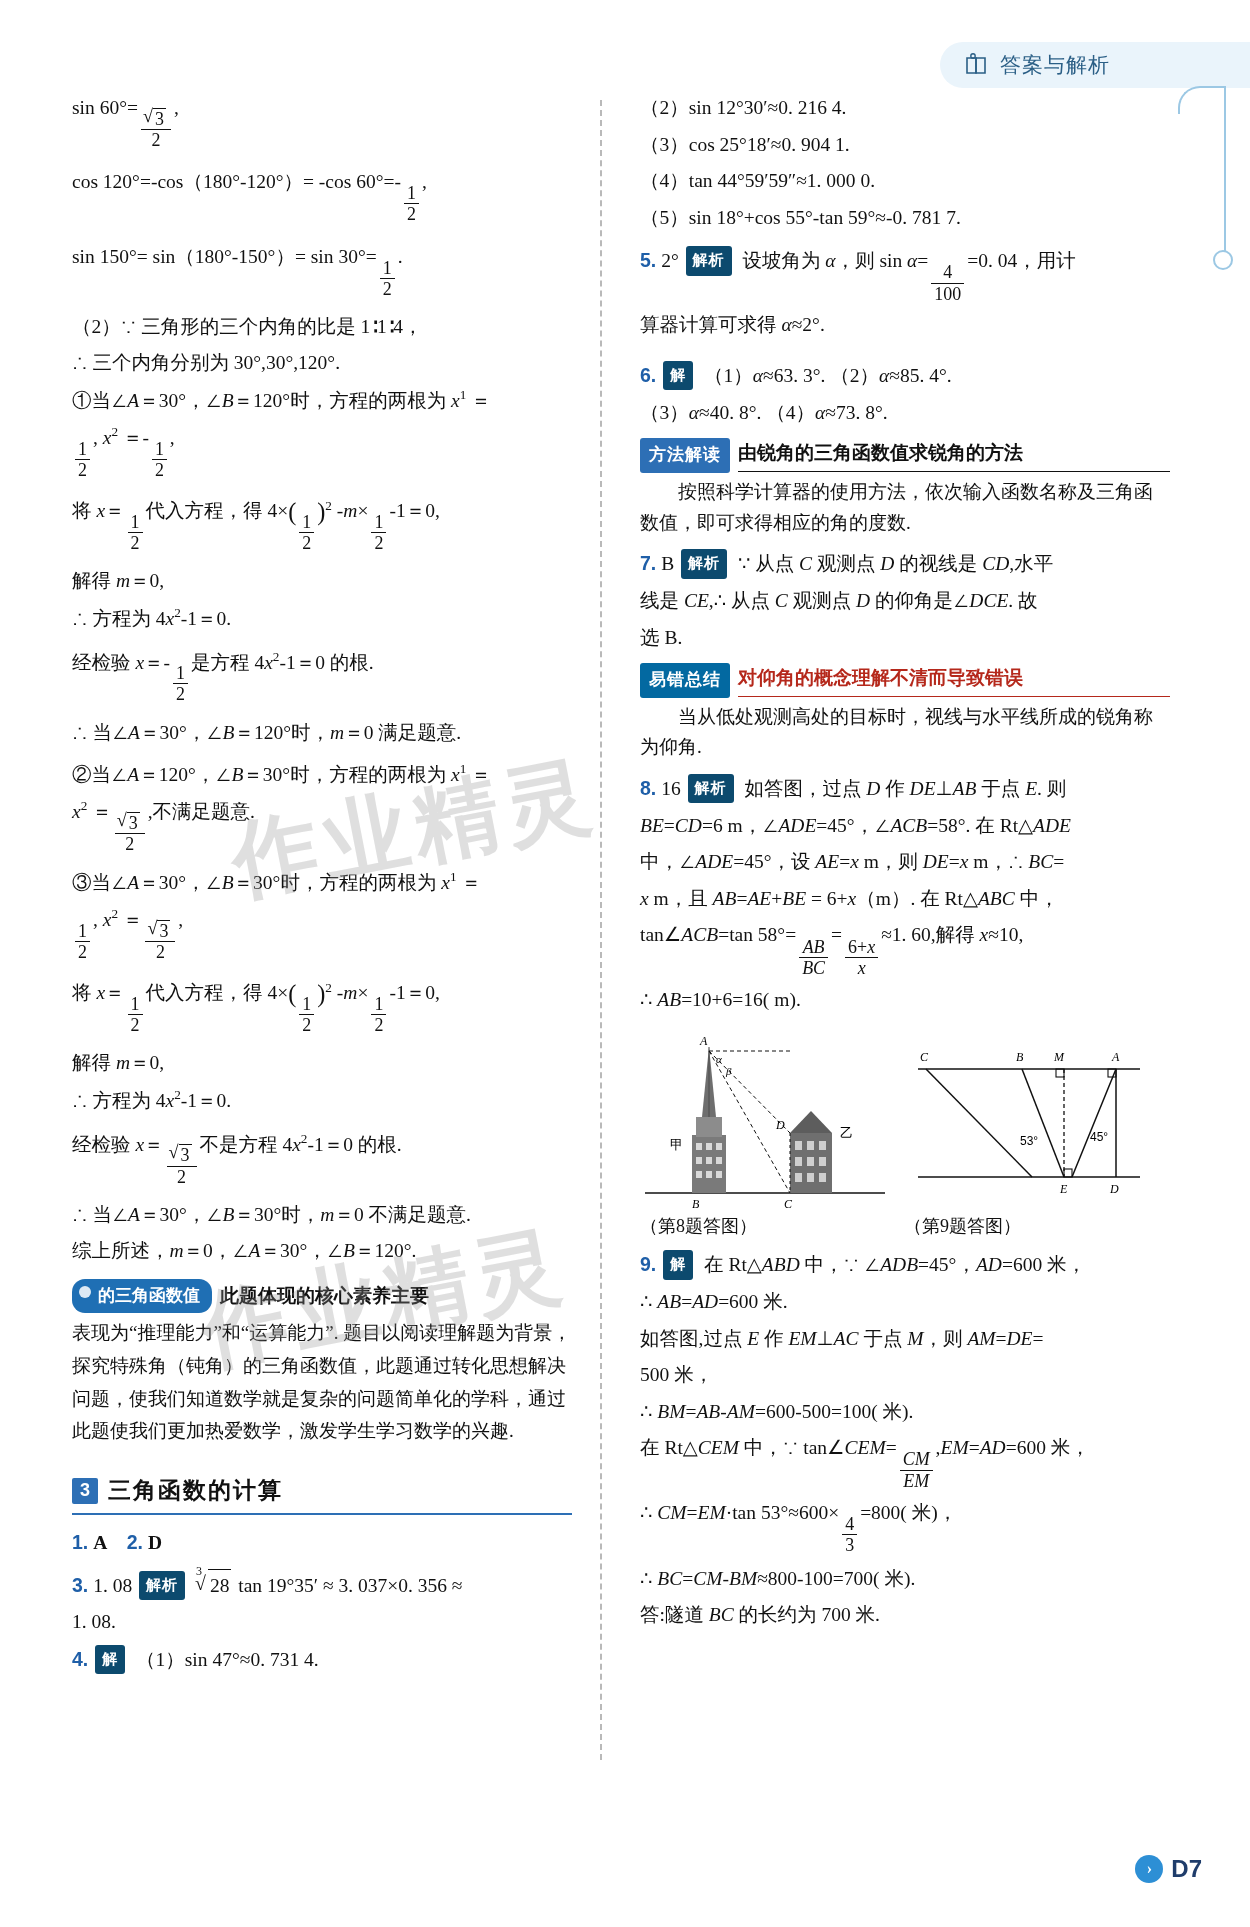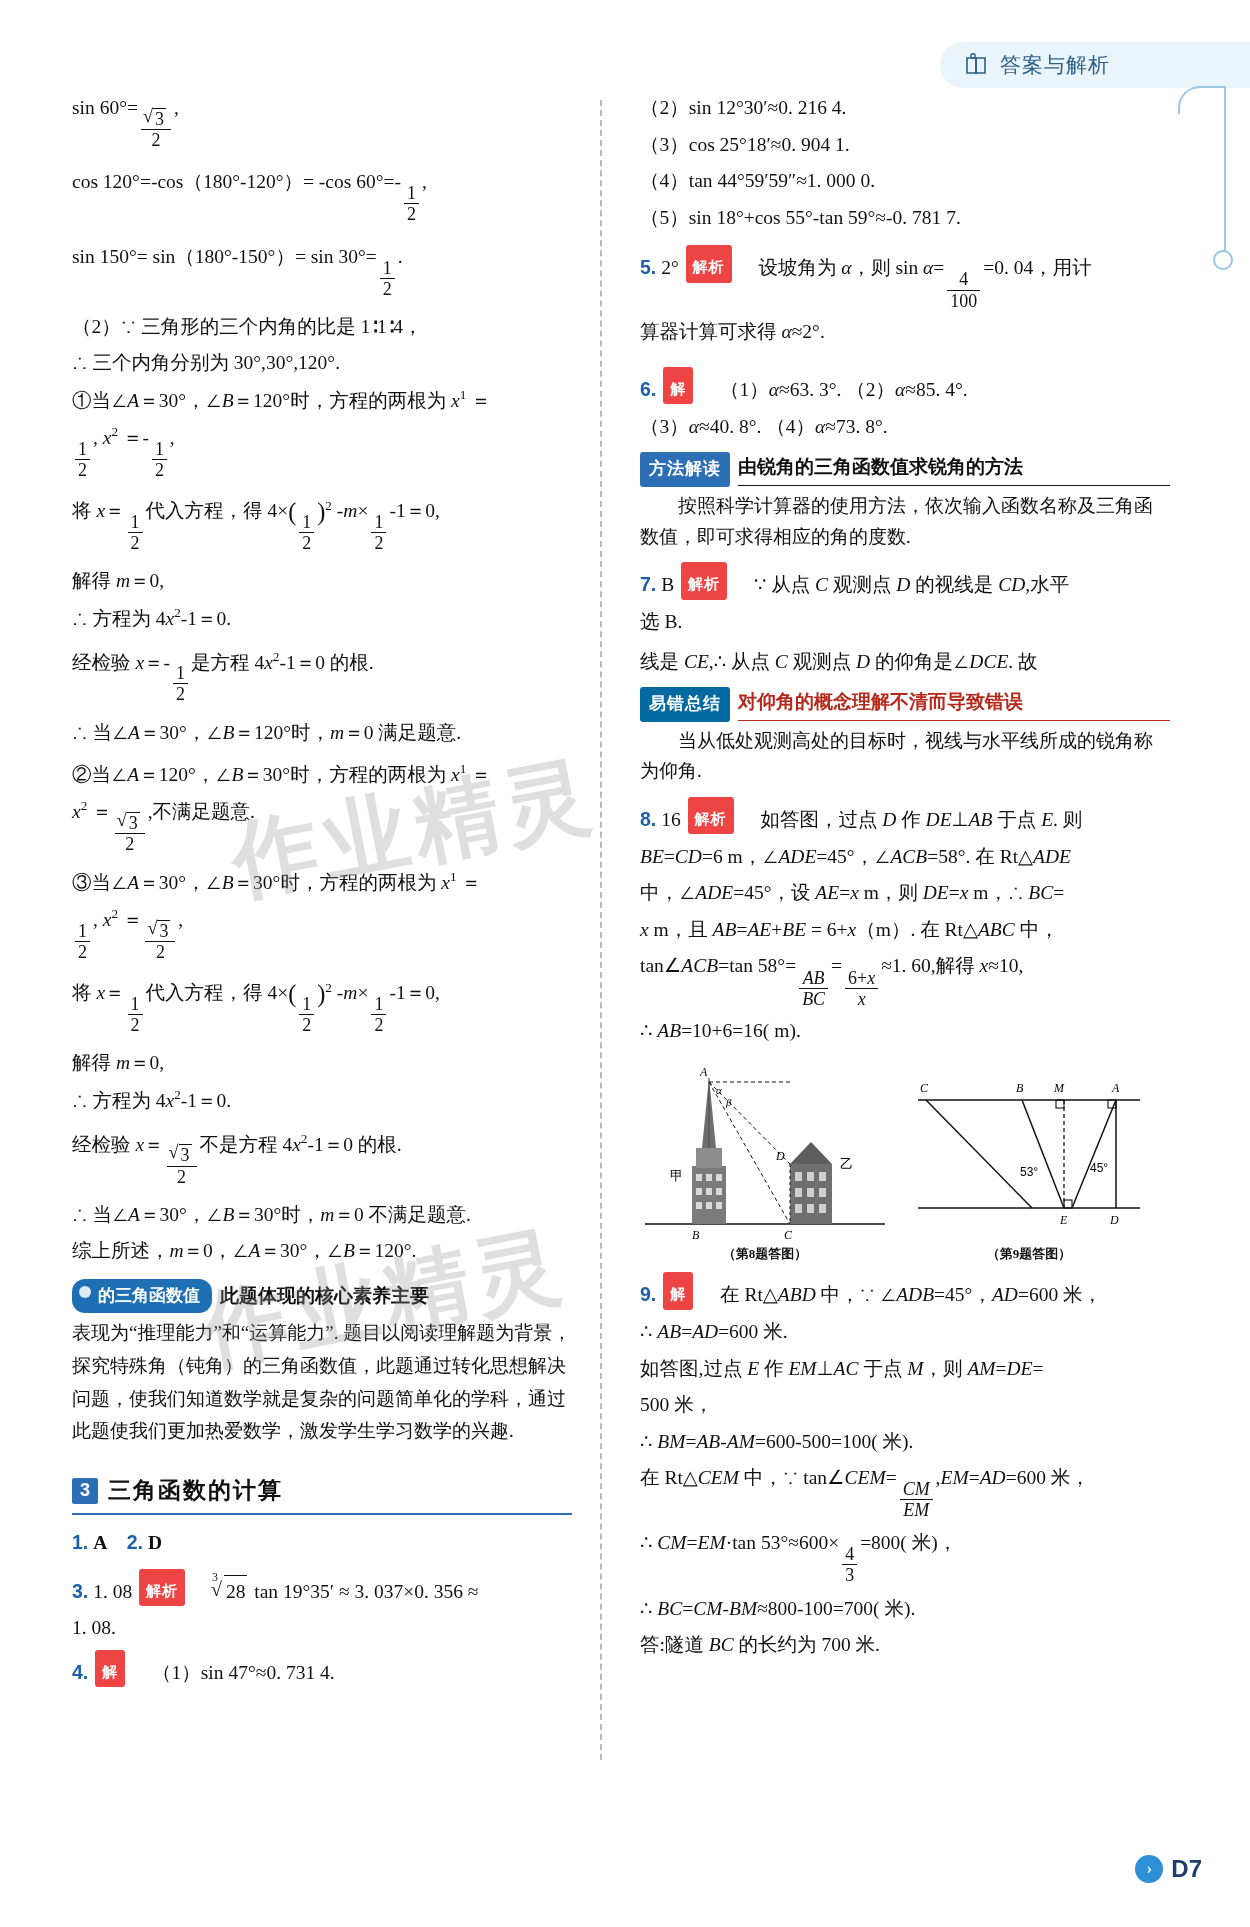--- a/index.html
+++ b/index.html
@@ -80,26 +80,26 @@
     display:inline-block;position:relative;
     padding-left:9px;padding-right:2px;
   }
   .sqrt:before{
     content:"√";position:absolute;left:-1px;top:-2px;font-size:1.02em;
   }
   .sqrt .rad{border-top:1.2px solid #111;padding:0 2px;display:inline-block;}
   .sup{vertical-align:super;font-size:0.68em;}
   .tagbox{
     display:inline-block;
-    background:#ef4444;color:#fff;
+    background:#0c4a6e;color:#fff;
     font-family:"Liberation Sans",sans-serif;
     font-size:15px;font-weight:bold;
-    padding:10px 7px 3px 7px;
+    padding:2px 7px 3px 7px;
     border-radius:3px;
-    margin:0 22px 0 2px;
+    margin:0 6px 0 2px;
     vertical-align:2px;
     letter-spacing:1px;
   }
   
   .banner{
     margin:10px 0 4px 0;
     display:flex;align-items:flex-start;
   }
   .banner .label{
     background:#2d6fb5;color:#fff;
@@ -153,21 +153,21 @@
     font-weight:bold;font-size:23px;letter-spacing:2px;
     font-family:"Liberation Sans",sans-serif;
   }
   .section-rule{
     height:2px;background:#2d6fb5;margin:-6px 0 12px 0;width:100%;
   }
   .ans-blue{color:#1f5fa8;font-weight:bold;font-family:"Liberation Sans",sans-serif;}
   
   .figwrap{margin:10px 0 2px 0;display:flex;gap:14px;}
   .figcap{
-    text-align:center;font-size:13px;margin-top:2px;font-weight:bold;
+    text-align:left;font-size:18px;margin-top:2px;
   }
   
   .wm{
     position:absolute;
     font-family:"Liberation Sans",sans-serif;
     color:rgba(150,150,150,0.30);
     font-weight:bold;
     white-space:nowrap;
     transform:rotate(-11deg);
     pointer-events:none;
@@ -377,22 +377,22 @@
       <span class="txt">由锐角的三角函数值求锐角的方法</span>
     </div>
     <p class="banner-body" style="text-indent:2em;margin-bottom:10px;">按照科学计算器的使用方法，依次输入函数名称及三角函数值，即可求得相应的角的度数.</p>
 
     <p>
       <span class="ans-blue">7.</span>
       <span>B</span>
       <span class="tagbox">解析</span>
       ∵ 从点 <i>C</i> 观测点 <i>D</i> 的视线是 <i>CD</i>,水平
     </p>
+    <p>线是 <i>CE</i>,∴ 从点 <i>C</i> 观测点 <i>D</i> 的仰角是∠<i>DCE</i>. 故</p>
     <p style="margin-bottom:8px;">选 B.</p>
-    <p>线是 <i>CE</i>,∴ 从点 <i>C</i> 观测点 <i>D</i> 的仰角是∠<i>DCE</i>. 故</p>
 
     <div class="banner">
       <span class="label red">易错总结</span>
       <span class="txt red">对仰角的概念理解不清而导致错误</span>
     </div>
     <p class="banner-body" style="text-indent:2em;margin-bottom:10px;">当从低处观测高处的目标时，视线与水平线所成的锐角称为仰角.</p>
 
     <p>
       <span class="ans-blue">8.</span>
       <span>16</span>

